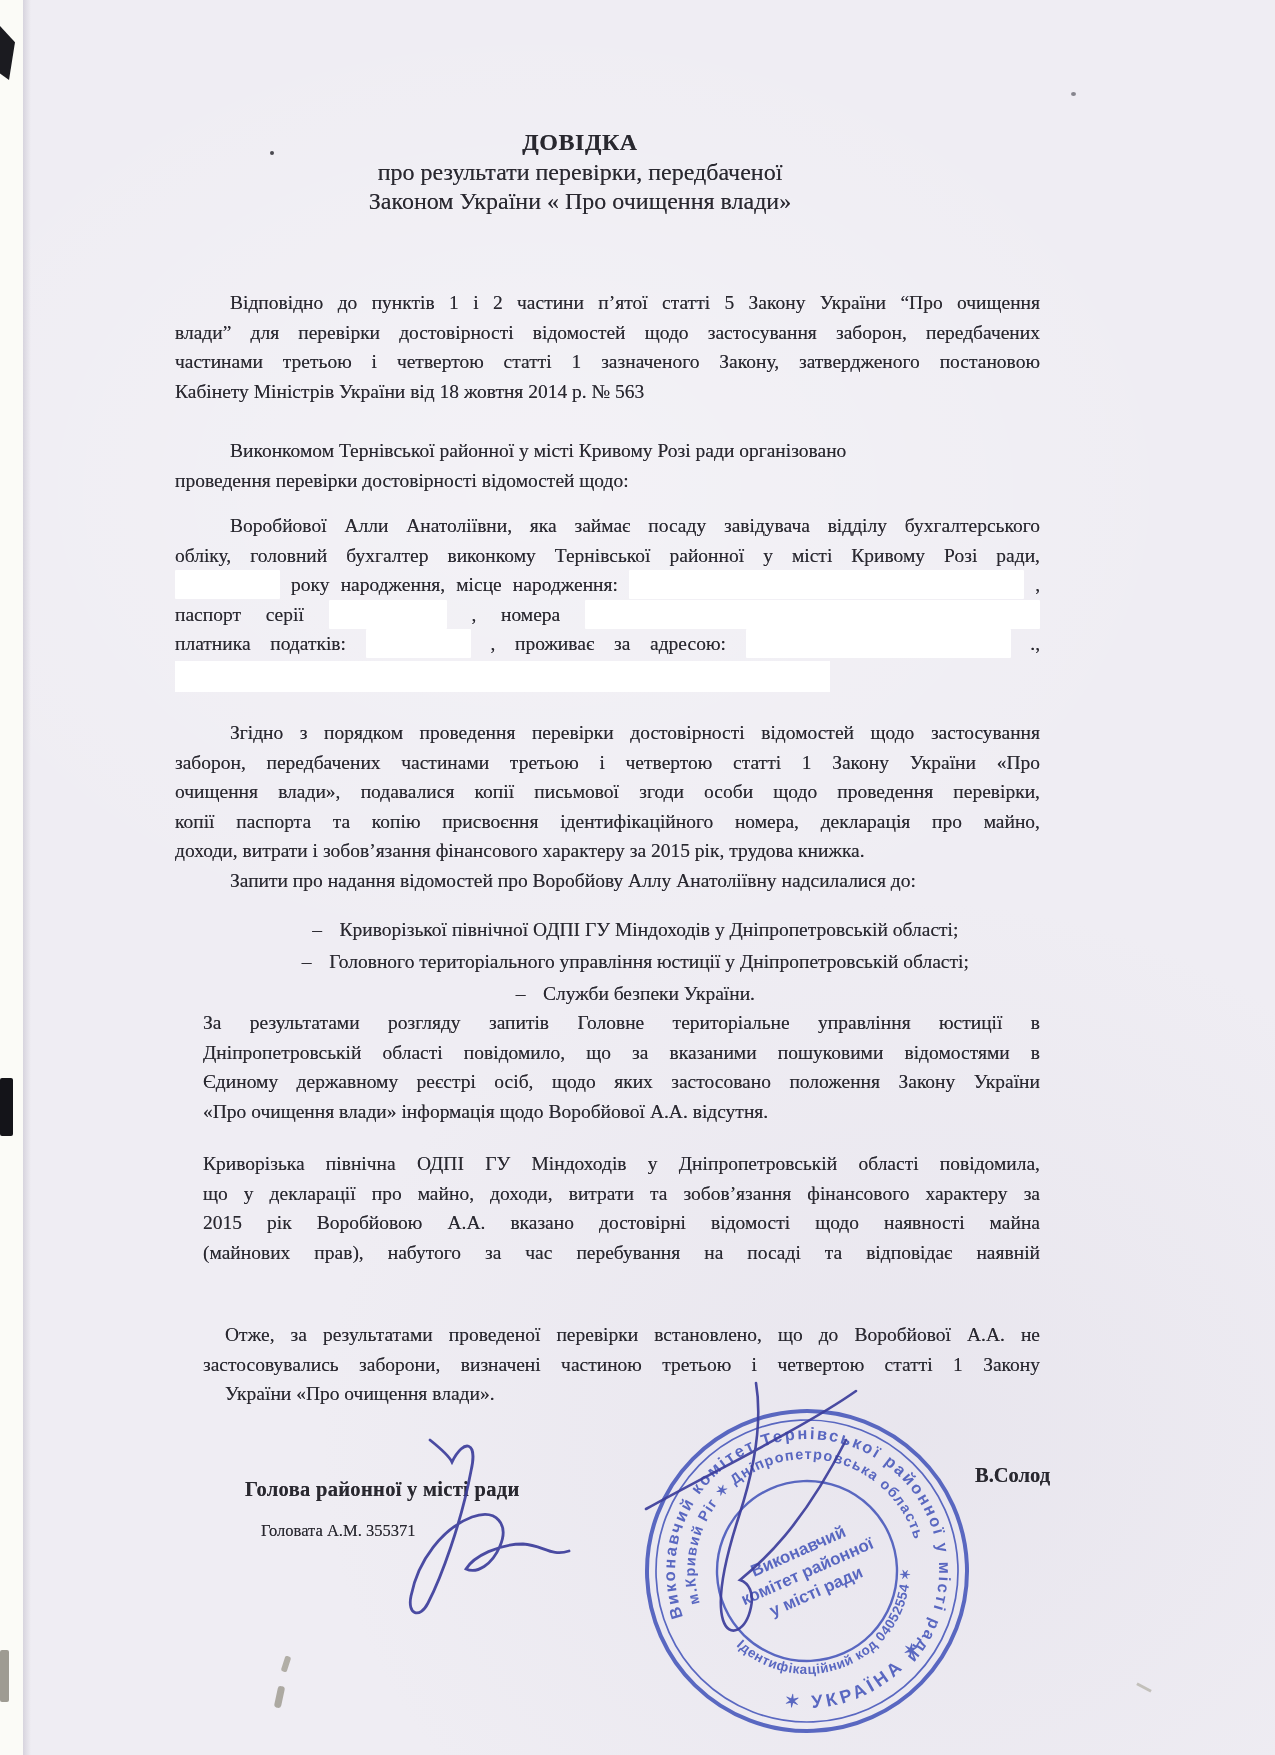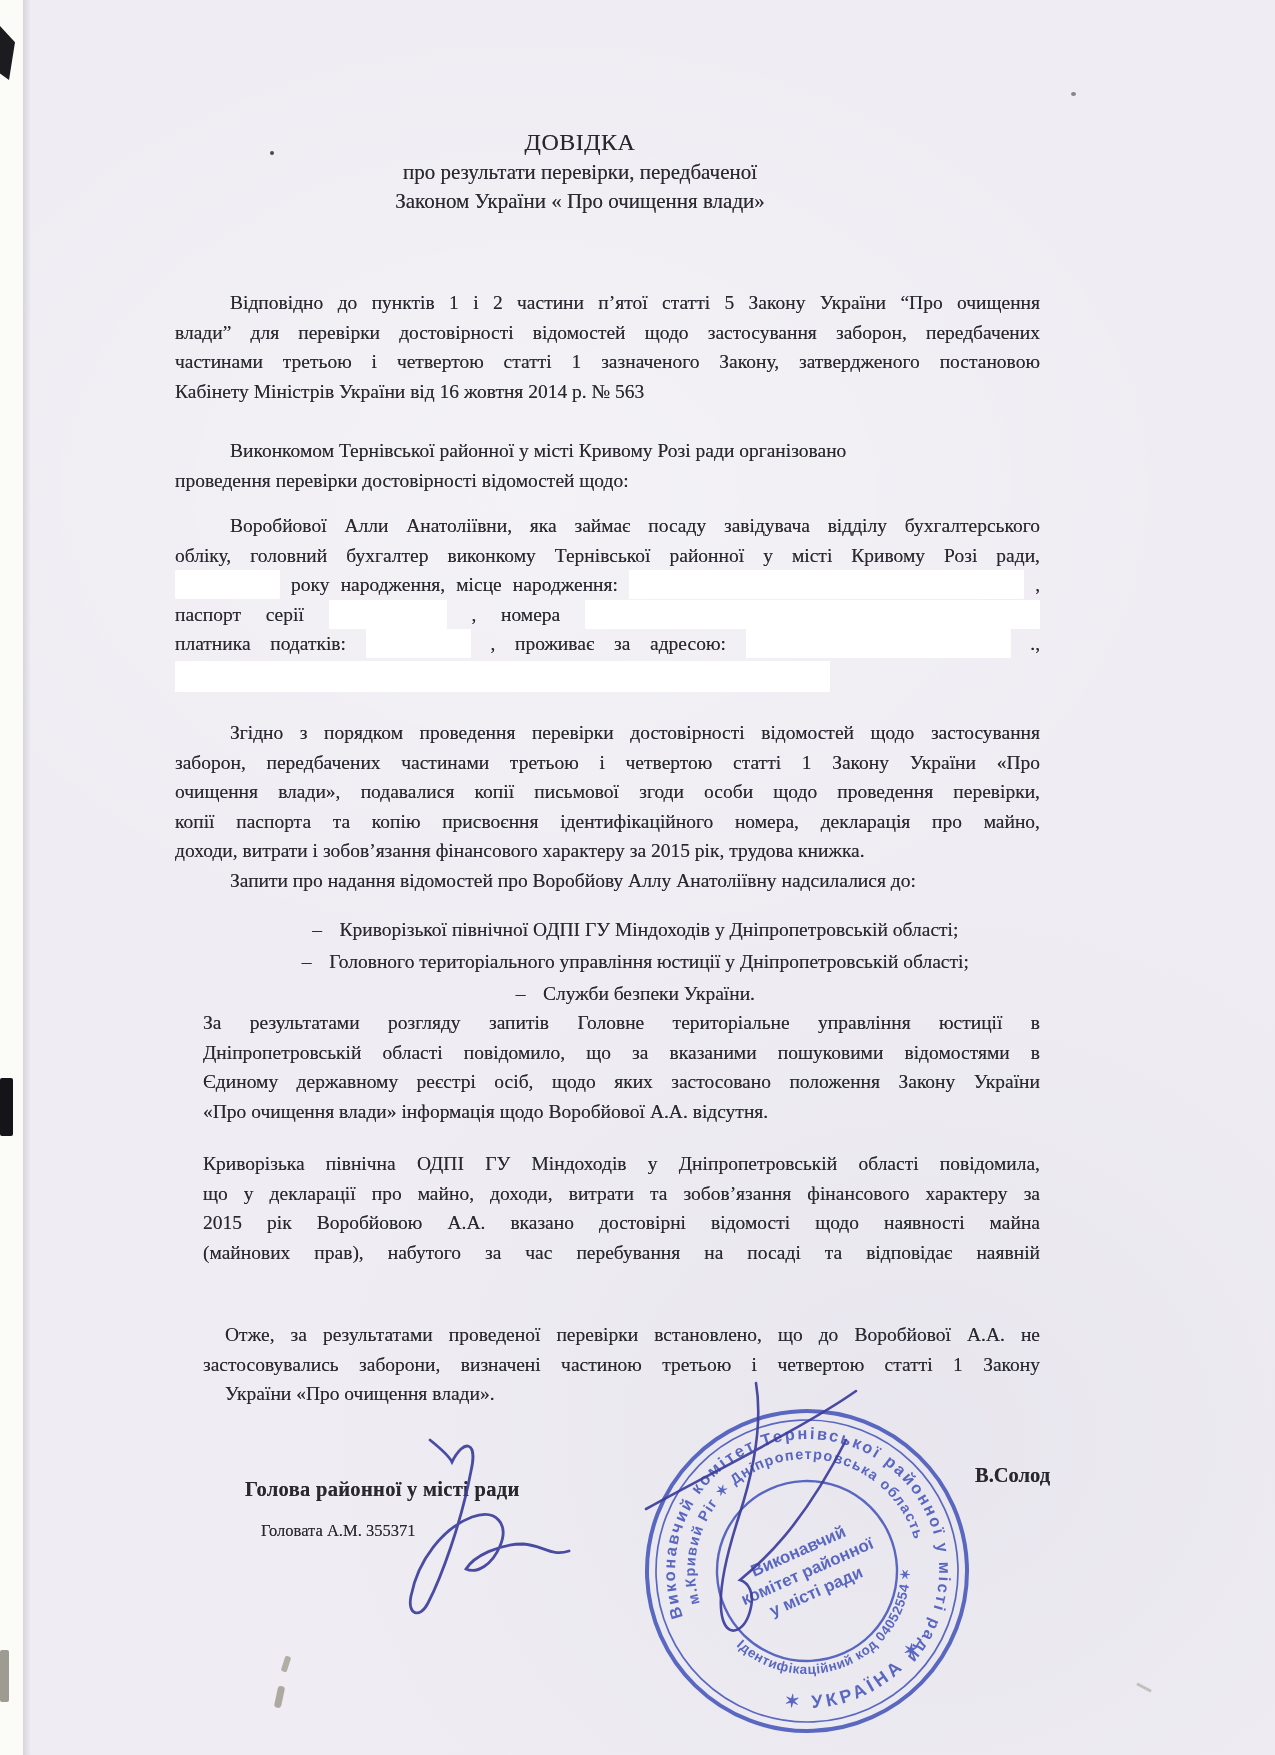--- a/index.html
+++ b/index.html
@@ -26,22 +26,22 @@
   .art-l2 { left:0; top:1078px; width:13px; height:58px; background:#141419; border-radius:2px; }
   .art-l3 { left:0; top:1650px; width:9px; height:52px; background:#8d8a80; opacity:.85; border-radius:2px; }
   .speck1 { left:270px; top:151px; width:4px; height:4px; background:#4a4950; border-radius:50%; }
   .speck2 { left:1071px; top:92px; width:5px; height:4px; background:#86858d; border-radius:50%; }
   .speck3 { left:283px; top:1656px; width:6px; height:16px; background:#a19d92; transform:rotate(18deg); border-radius:2px; opacity:.8;}
   .speck4 { left:276px; top:1686px; width:7px; height:22px; background:#969286; transform:rotate(12deg); border-radius:3px; opacity:.75;}
   .speck5 { left:1136px; top:1686px; width:16px; height:3px; background:#b8b5ac; transform:rotate(28deg); opacity:.8;}
 
   
   .heading { position:absolute; left:175px; top:126px; width:810px; text-align:center; }
-  .heading .t1 { font-size:24px; font-weight:normal; letter-spacing:.5px; line-height:32px; }
-  .heading .t2 { font-size:21px; line-height:29px; }
+  .heading .t1 { font-size:24px; font-weight:bold; letter-spacing:.5px; line-height:32px; }
+  .heading .t2 { font-size:24px; line-height:29px; }
 
   
   .block { position:absolute; left:175px; width:865px; }
   .line { font-size:19.5px; line-height:29.5px; height:29.5px; }
   .j { text-align:justify; text-align-last:justify; }
   .ind { text-indent:55px; }
   .ind-sm { text-indent:22px; }
   .narrow { left:203px; width:837px; }
 
   
@@ -85,21 +85,21 @@
   <div class="heading txt">
     <div class="t1">ДОВІДКА</div>
     <div class="t2">про результати перевірки, передбаченої</div>
     <div class="t2">Законом України « Про очищення влади»</div>
   </div>
 
   <div class="block txt" style="top:288px;">
     <div class="line j ind">Відповідно до пунктів 1 і 2 частини п’ятої статті 5 Закону України “Про очищення</div>
     <div class="line j">влади” для перевірки достовірності відомостей щодо застосування заборон, передбачених</div>
     <div class="line j">частинами третьою і четвертою статті 1 зазначеного Закону, затвердженого постановою</div>
-    <div class="line">Кабінету Міністрів України від 16 жовтня 2014 р. № 563</div>
+    <div class="line">Кабінету Міністрів України від 18 жовтня 2014 р. № 563</div>
   </div>
 
   <div class="block txt" style="top:436px;">
     <div class="line ind">Виконкомом Тернівської районної у місті Кривому Розі ради організовано</div>
     <div class="line">проведення перевірки достовірності відомостей щодо:</div>
   </div>
 
   <div class="block txt" style="top:511px;">
     <div class="line j ind">Воробйової Алли Анатоліївни, яка займає посаду завідувача відділу бухгалтерського</div>
     <div class="line j">обліку, головний бухгалтер виконкому Тернівської районної у місті Кривому Розі ради,</div>

